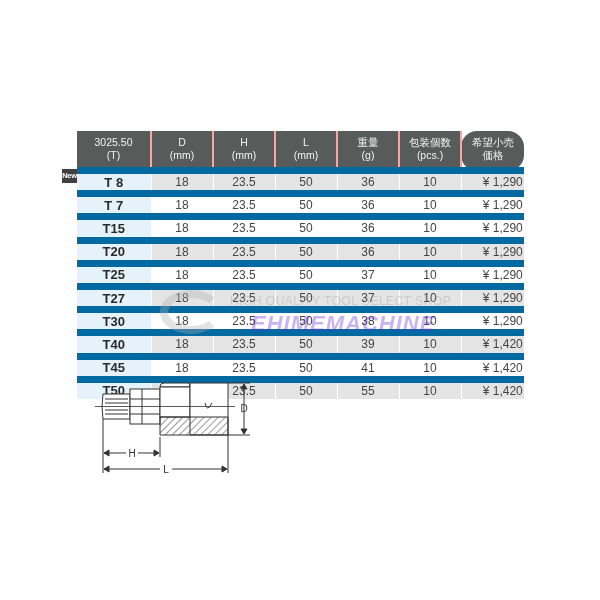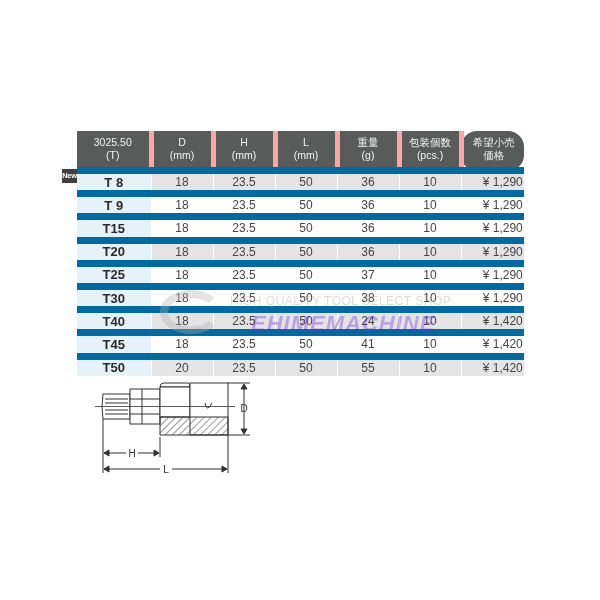--- a/index.html
+++ b/index.html
@@ -1,21 +1,21 @@
 <!DOCTYPE html>
 <html><head>
 <meta charset="utf-8">
 <style>
   html, body { margin: 0; padding: 0; background: #ffffff; }
   body { width: 600px; height: 600px; position: relative; overflow: hidden;
          font-family: "Liberation Sans", "DejaVu Sans", sans-serif; color: #3a3a3a; }
   .spec-table { position: absolute; left: 77px; top: 131px; border-collapse: collapse; table-layout: fixed; }
   .spec-table th { background: #575c5b; color: #f2f2f2; font-weight: normal; font-size: 10.5px;
         line-height: 13px; height: 36px; padding: 0; text-align: center; vertical-align: middle;
-        border-right: 5px solid #fca5a5; }
+        border-right: 2px solid #fca5a5; }
   .spec-table th:last-child { border-right: none; border-radius: 16px; }
   .spec-table td { height: 16.2px; padding: 0; font-size: 12px; text-align: center; vertical-align: middle;
         border-right: 1px solid #ffffff; color: #444; }
   .spec-table td:last-child { border-right: none; padding-left: 20px; }
   .spec-table td.size { background: #e6f2fa; font-weight: bold; color: #2a2a2a; font-size: 13px; border-right: 1px solid #fff; }
   .spec-table tr.odd td:not(.size) { background: #e4e4e4; }
   .spec-table tr.even td:not(.size) { background: #ffffff; }
   .spec-table tbody tr { border-top: 7px solid #0369a1; }
   .new-badge { position: absolute; left: 62px; top: 169px; width: 15px; height: 14px;
         background: #404040; color: #fff; font-size: 7.5px; font-weight: bold; line-height: 14px; text-align: center;
@@ -56,21 +56,21 @@
     <tr class="odd">
         <td class="size">T 8</td>
         <td>18</td>
         <td>23.5</td>
         <td>50</td>
         <td>36</td>
         <td>10</td>
         <td>¥ 1,290</td>
       </tr>
     <tr class="even">
-        <td class="size">T 9</td>
+        <td class="size">T 7</td>
         <td>18</td>
         <td>23.5</td>
         <td>50</td>
         <td>36</td>
         <td>10</td>
         <td>¥ 1,290</td>
       </tr>
     <tr class="even">
         <td class="size">T15</td>
         <td>18</td>
@@ -91,35 +91,44 @@
       </tr>
     <tr class="even">
         <td class="size">T25</td>
         <td>18</td>
         <td>23.5</td>
         <td>50</td>
         <td>37</td>
         <td>10</td>
         <td>¥ 1,290</td>
       </tr>
+    <tr class="odd">
+        <td class="size">T27</td>
+        <td>18</td>
+        <td>23.5</td>
+        <td>50</td>
+        <td>37</td>
+        <td>10</td>
+        <td>¥ 1,290</td>
+      </tr>
     <tr class="even">
         <td class="size">T30</td>
         <td>18</td>
         <td>23.5</td>
         <td>50</td>
         <td>38</td>
         <td>10</td>
         <td>¥ 1,290</td>
       </tr>
     <tr class="odd">
         <td class="size">T40</td>
         <td>18</td>
         <td>23.5</td>
         <td>50</td>
-        <td>24</td>
+        <td>39</td>
         <td>10</td>
         <td>¥ 1,420</td>
       </tr>
     <tr class="even">
         <td class="size">T45</td>
         <td>18</td>
         <td>23.5</td>
         <td>50</td>
         <td>41</td>
         <td>10</td>

